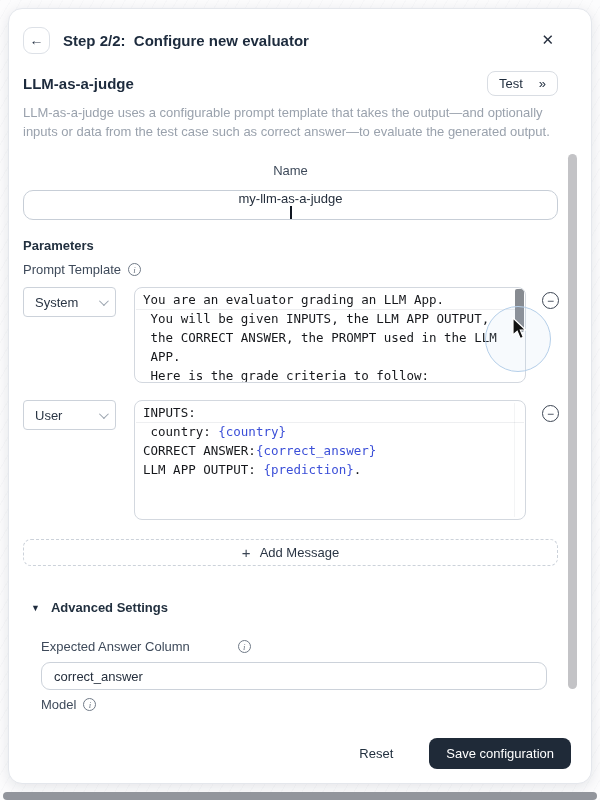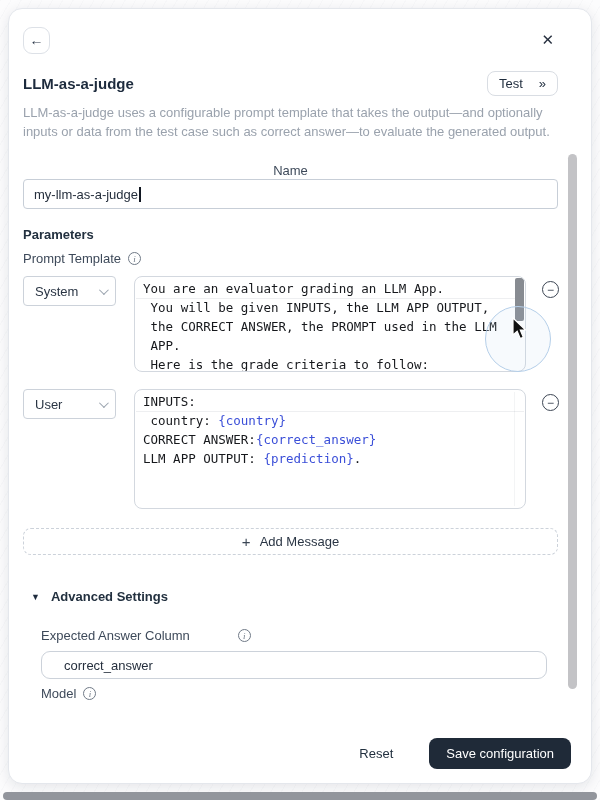--- a/index.html
+++ b/index.html
@@ -38,28 +38,28 @@
   .field-label { font-size:13px; color:#3e4a5a; margin-top:22px;text-align:center; }
   .section-label { font-size:13px; font-weight:bold; color:#22303f; margin-top:18px; }
   .label-row { display:flex; align-items:center; gap:7px; margin-top:9px; font-size:13px; color:#3e4a5a; }
   .info-icon {
     width:13px; height:13px; border:1px solid #707a87; border-radius:50%;
     display:inline-flex; align-items:center; justify-content:center;
     font-size:9px; color:#707a87; font-family:"Liberation Serif", serif; font-style:italic;
   }
   
   .text-input {
-    margin-top:1px; width:100%; height:30px; border:1px solid #c7ced7; border-radius:4px;
+    margin-top:12px; width:100%; height:30px; border:1px solid #c7ced7; border-radius:10px;
     background:#fff; display:flex; align-items:center; padding:0 10px;
-    font-size:13px; color:#252f3d;
+    font-size:13px; color:#252f3d;flex-direction:column;
   }
   .caret { display:inline-block; width:1.5px; height:15px; background:#111722; margin-left:1px; }
   input.plain-input {
     margin:8px 0 0 18px; width:506px; height:28px; border:1px solid #ccd2da; border-radius:9px;
-    padding:0 22px; font-size:13px; color:#252f3d; font-family:"Liberation Sans", sans-serif; outline:none;
+    padding:0 12px; font-size:13px; color:#252f3d; font-family:"Liberation Sans", sans-serif; outline:none;
   }
   
   .msg-row { display:flex; margin-top:10px; }
   .role-select {
     width:93px; height:30px; border:1px solid #ccd2da; border-radius:4px; background:#fff;
     display:flex; align-items:center; padding:0 9px 0 11px; font-size:13px; color:#2a3544; cursor:pointer;
     flex-shrink:0;
   }
   .chev { margin-left:auto; width:7px; height:7px; border-right:1.5px solid #9aa3ae; border-bottom:1.5px solid #9aa3ae; transform:rotate(45deg) translateY(-2px); }
   .editor {
@@ -110,20 +110,21 @@
 </style>
 </head>
 <body>
 
 <div class="modal">
 
   <div class="hdr">
     <div class="back-btn">
       <span>←</span>
     </div>
+    <div class="hdr-title">Step 2/2:  Configure new evaluator</div>
     <div class="close-x">
       <span>✕</span>
     </div>
   </div>
 
   <div class="intro-row">
     <div class="intro-heading">LLM-as-a-judge</div>
     <button class="test-btn">
       <span>Test</span>
       <span>»</span>

